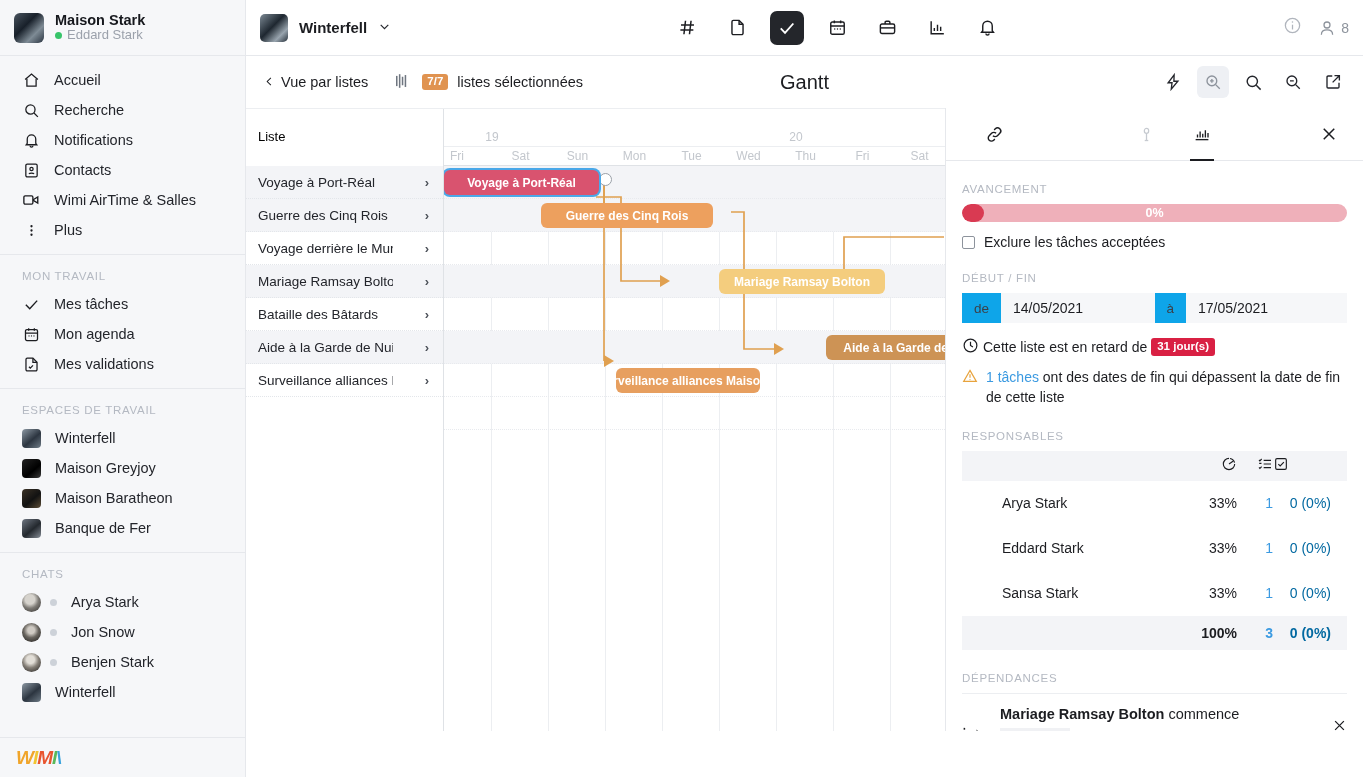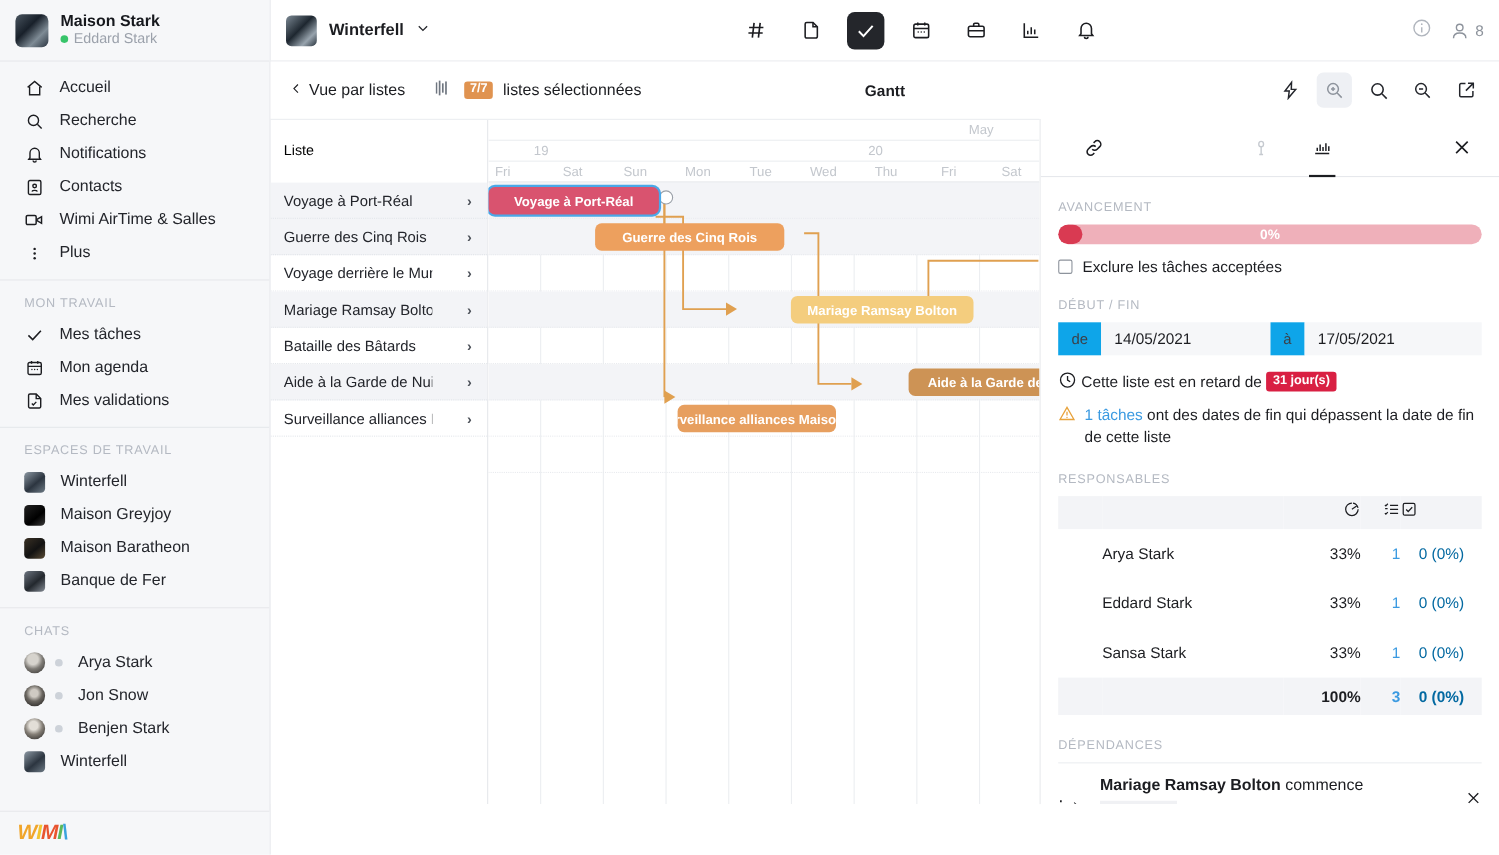--- a/index.html
+++ b/index.html
@@ -99,21 +99,21 @@
   }
   .back-link { font-size: 14.5px; color: #1c1d21; display: flex; align-items: center; gap: 6px; cursor: pointer; }
   .lists-sel { display: flex; align-items: center; gap: 9px; margin-left: 28px; font-size: 14.5px; cursor: pointer; }
   .bars-ico { color: #6f7680; letter-spacing: -1px; font-size: 15px; }
   .badge-77 {
     background: #e09350; color: #fff; font-size: 11.5px; font-weight: bold;
     border-radius: 3px; padding: 2px 5px; line-height: 1;
   }
   .gantt-title {
     position: absolute; left: 0; right: 0; text-align: center;
-    font-size: 14px; font-weight: bold; pointer-events: none;
+    font-size: 20px; font-weight: normal; pointer-events: none;
   }
   .sub-right { margin-left: auto; display: flex; align-items: center; gap: 8px; z-index: 2; }
   .sub-btn {
     width: 32px; height: 32px; border-radius: 6px; display: flex;
     align-items: center; justify-content: center; color: #23252b; cursor: pointer;
   }
   .sub-btn.on { background: #eef0f4; color: #8d939c; }
 
   
   .content { flex: 1 1 auto; display: flex; min-height: 0; }
@@ -525,23 +525,20 @@
             <span class="arr">›</span>
           </div>
           <div class="list-row">
             <span class="nm">Surveillance alliances Ma</span>
             <span class="arr">›</span>
           </div>
         </div>
 
         <div class="tl">
           <div class="tl-head">
-            <div class="tl-month">
-              <div class="hcell ctr" style="left:400px;width:96px">May</div>
-            </div>
             <div class="tl-week">
               <div class="hcell ctr" style="left:0px;width:96px">19</div>
               <div class="hcell ctr" style="left:304px;width:96px">20</div>
             </div>
             <div class="tl-day">
               <div class="hcell" style="left:6px">Fri</div>
               <div class="hcell ctr" style="left:48px;width:57px">Sat</div>
               <div class="hcell ctr" style="left:105px;width:57px">Sun</div>
               <div class="hcell ctr" style="left:162px;width:57px">Mon</div>
               <div class="hcell ctr" style="left:219px;width:57px">Tue</div>

